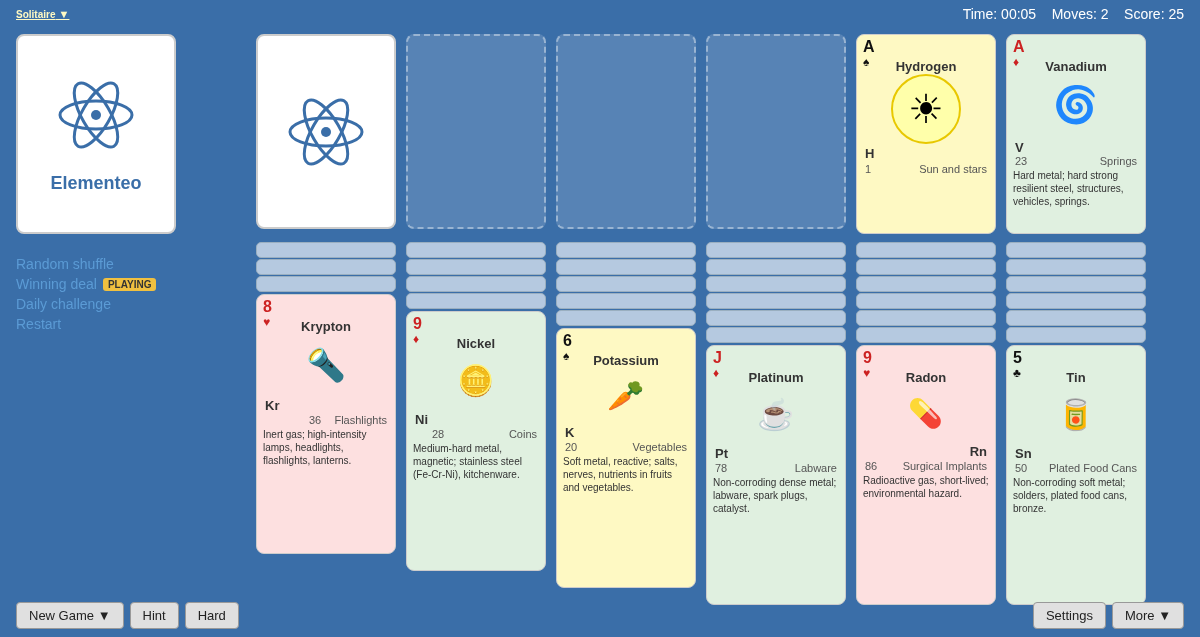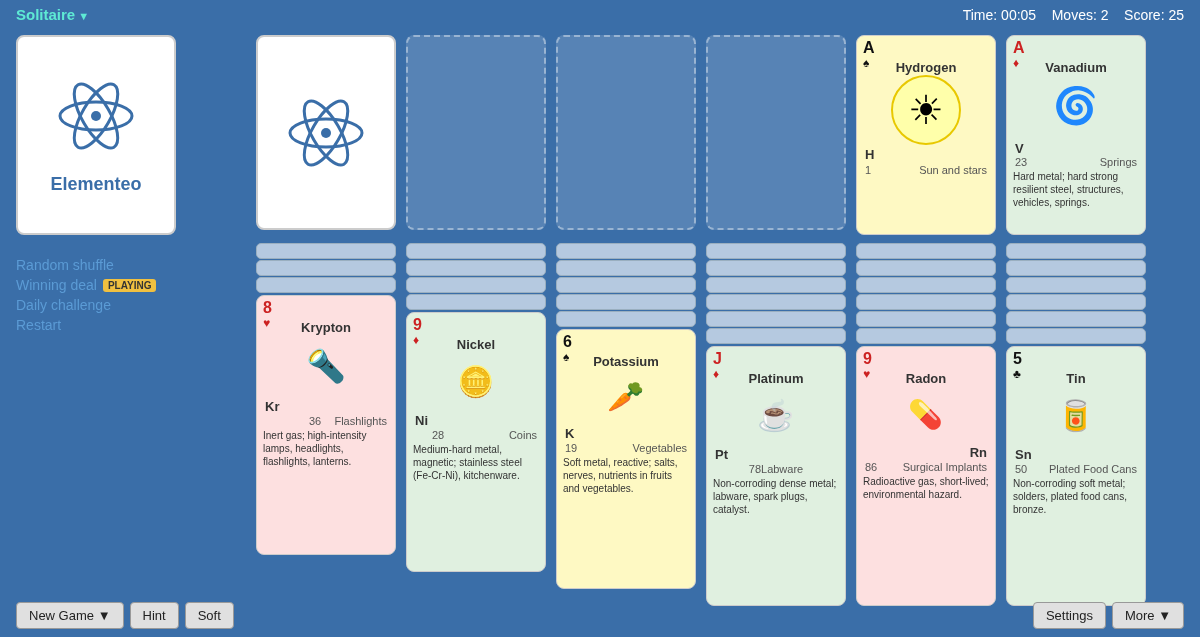--- a/index.html
+++ b/index.html
@@ -14,23 +14,24 @@
 
     
     #header {
       display: flex;
       justify-content: space-between;
       align-items: center;
       padding: 6px 16px;
       background: #3a6ea8;
     }
     #header .logo-link {
-      color: #5eead4;
+      color: #fef9c3;
       font-weight: bold;
-      font-size: 15px;
+      font-size: 10px;
+      text-decoration: underline;
       cursor: pointer;
     }
     #header .logo-link::after {
       content: ' ▼';
       font-size: 11px;
     }
     #header .stats {
       color: white;
       font-size: 14px;
     }
@@ -448,21 +449,21 @@
             <div class="card-corner-suit black">♠</div>
           </div>
           <div class="card-title">Potassium</div>
           <div class="img-vegetables">
             <span>🥕</span>
           </div>
           <div style="padding:0 4px;">
             <span style="font-size:13px;font-weight:bold;color:#333;">K</span>
           </div>
           <div style="display:flex;justify-content:space-between;padding:0 4px;">
-            <span style="font-size:11px;color:#555;">19</span>
+            <span style="font-size:11px;color:#555;">20</span>
             <span style="font-size:11px;color:#555;">Vegetables</span>
           </div>
           <div class="card-desc">Soft metal, reactive; salts, nerves, nutrients in fruits and vegetables.</div>
         </div>
       </div>
 
       <div class="tableau-col">
         <div class="tab-back-strip"></div>
         <div class="tab-back-strip"></div>
         <div class="tab-back-strip"></div>
@@ -474,21 +475,21 @@
             <div class="card-corner red">J</div>
             <div class="card-corner-suit red">♦</div>
           </div>
           <div class="card-title">Platinum</div>
           <div class="img-labware">
             <span>☕</span>
           </div>
           <div style="padding:0 4px;">
             <span style="font-size:13px;font-weight:bold;color:#333;">Pt</span>
           </div>
-          <div style="display:flex;justify-content:center;padding:0 4px;">
+          <div style="display:flex;justify-content:space-between;padding:0 4px;">
             <span style="font-size:11px;color:#555;">78</span>
             <span style="font-size:11px;color:#555;">Labware</span>
           </div>
           <div class="card-desc">Non-corroding dense metal; labware, spark plugs, catalyst.</div>
         </div>
       </div>
 
       <div class="tableau-col">
         <div class="tab-back-strip"></div>
         <div class="tab-back-strip"></div>
@@ -544,21 +545,21 @@
       </div>
 
     </div>
   </div>
 </div>
 
 <div id="bottom-bar">
   <div class="btn-group">
     <button class="btn btn-new">New Game</button>
     <button class="btn">Hint</button>
-    <button class="btn">Soft</button>
+    <button class="btn">Hard</button>
   </div>
   <div class="btn-group">
     <button class="btn">Settings</button>
     <button class="btn">
       <span>More</span> ▼
     </button>
   </div>
 </div>
 
 </body></html>

